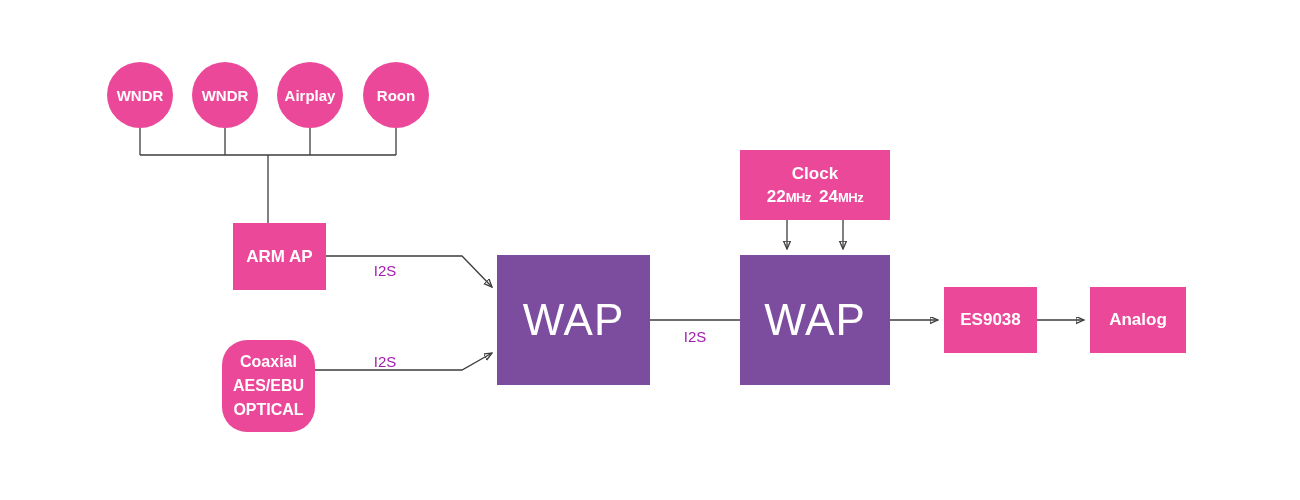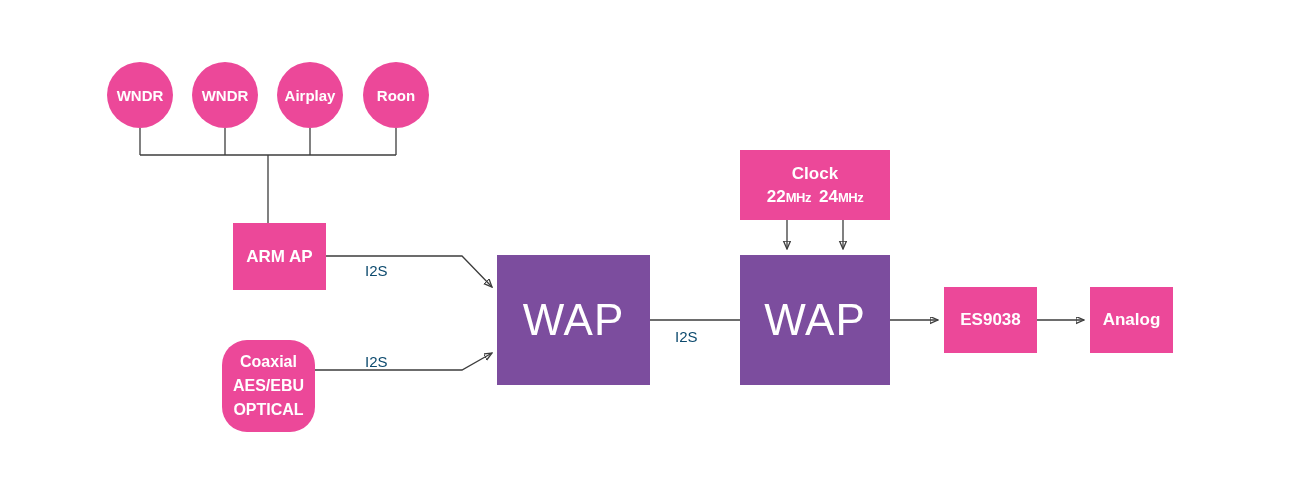--- a/index.html
+++ b/index.html
@@ -47,40 +47,40 @@
   .c-dlna    { left: 192px; top: 62px; }
   .c-airplay { left: 277px; top: 62px; }
   .c-roon    { left: 363px; top: 62px; }
 
   .arm-ap   { left: 233px; top: 223px; width: 93px;  height: 67px;  font-size: 17px; font-weight: 600; }
   .digital  { left: 222px; top: 340px; width: 93px;  height: 92px;  font-size: 16px; font-weight: 600; line-height: 1.5; border-radius: 25px; }
   .wap1     { left: 497px; top: 255px; width: 153px; height: 130px; }
   .wap2     { left: 740px; top: 255px; width: 150px; height: 130px; }
   .clock    { left: 740px; top: 150px; width: 150px; height: 70px; }
   .es9038   { left: 944px; top: 287px; width: 93px;  height: 66px;  font-size: 17px; font-weight: 700; }
-  .analog   { left: 1090px; top: 287px; width: 83px; height: 66px;  font-size: 17px; font-weight: 600; }
+  .analog   { left: 1090px; top: 287px; width: 96px; height: 66px;  font-size: 17px; font-weight: 600; }
 
   .wap-text {
     font-size: 44px;
     font-weight: 500;
     letter-spacing: 1px;
   }
 
   .clock-title { font-size: 17px; font-weight: 700; margin-bottom: 3px; }
   .clock-freqs { font-size: 17px; font-weight: 600; }
   .clock-freqs .unit { font-size: 13px; font-weight: 600; letter-spacing: -0.5px; }
   .clock-freqs .gap { display: inline-block; width: 8px; }
 
   .wire-label {
     position: absolute;
-    color: #0c4a6e;
+    color: #a21caf;
     font-size: 15px;
     font-weight: 500;
     width: 40px;
-    text-align: left;
+    text-align: center;
   }
   .i2s-top    { left: 365px; top: 262px; }
   .i2s-bottom { left: 365px; top: 353px; }
   .i2s-mid    { left: 675px; top: 328px; }
 </style>
 </head>
 <body>
 
 <div class="canvas">
 

